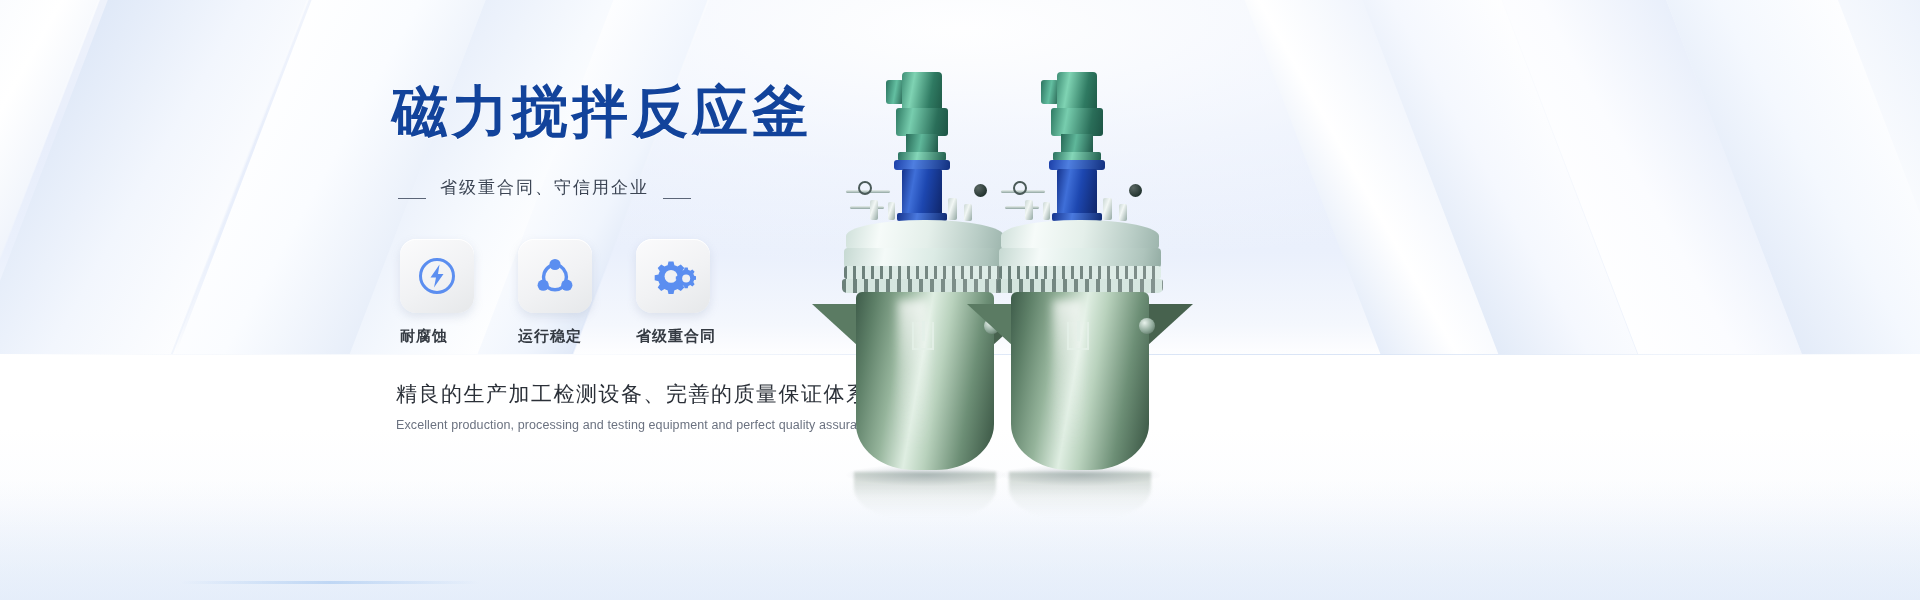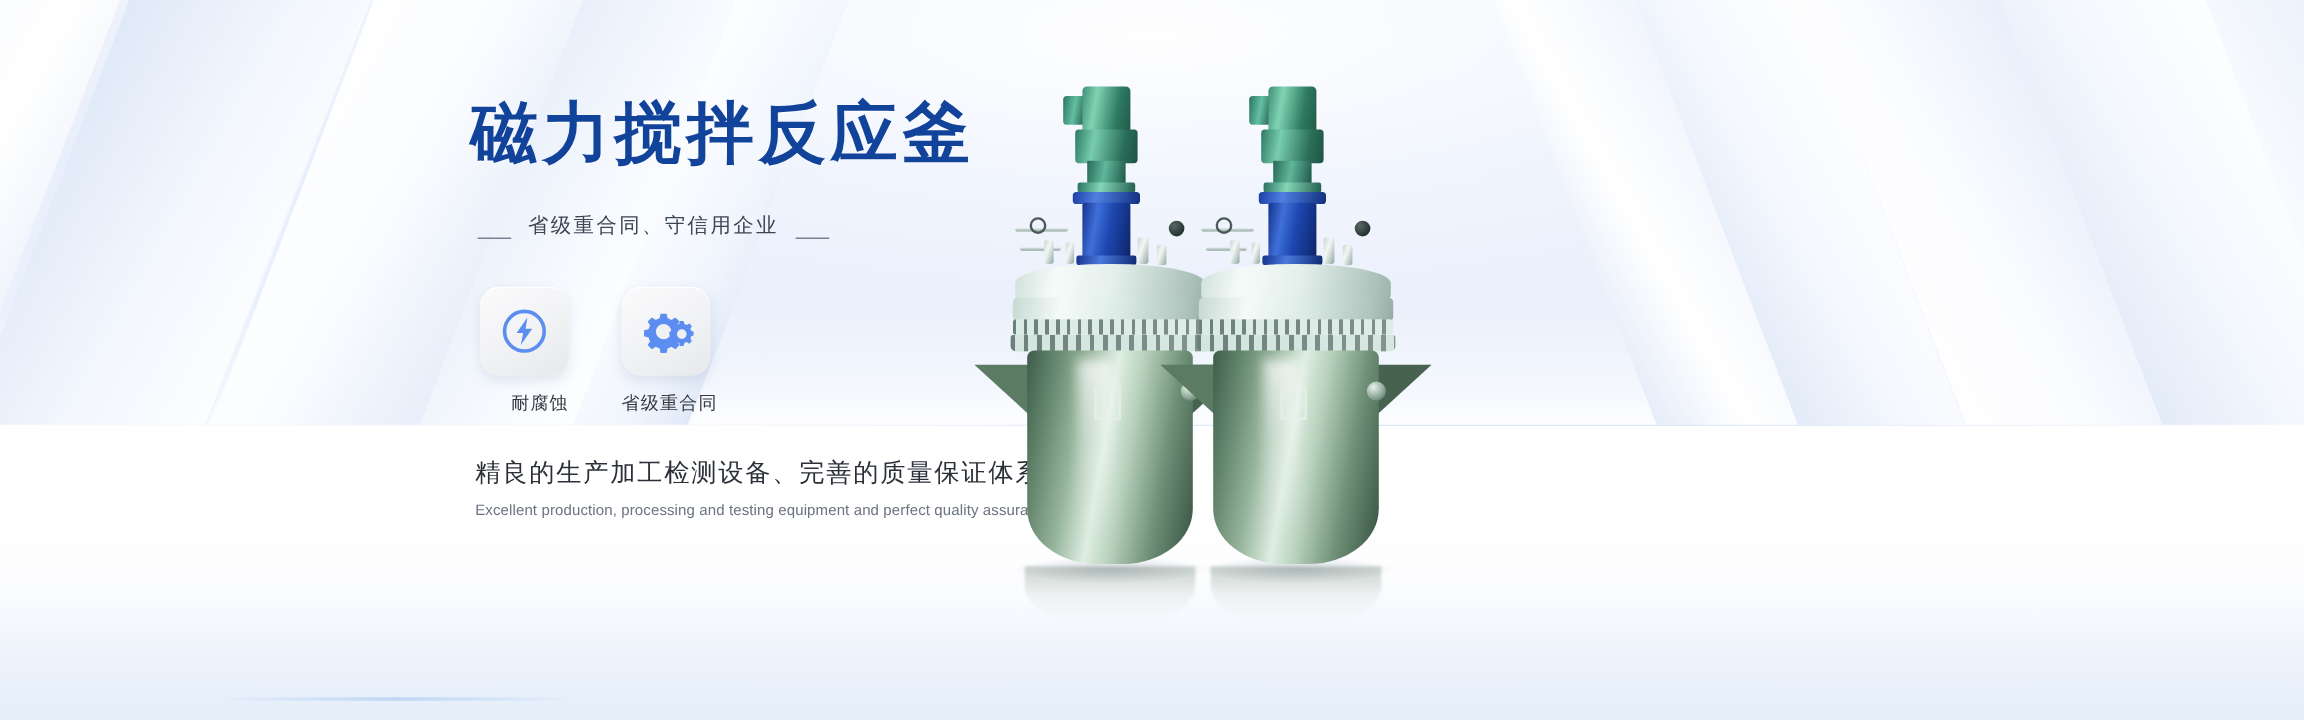--- a/index.html
+++ b/index.html
@@ -117,21 +117,21 @@
     margin-top:36px; margin-left:6px;
   }
   .dash { width:28px; height:1px; background:#5b6577; flex:none; }
   .subtitle {
     font-size:17px; color:#3c4554; letter-spacing:2px; white-space:nowrap;
     font-family:"DejaVu Sans","Liberation Sans",sans-serif;
   }
 
   
   .features { display:flex; gap:44px; margin-top:40px; margin-left:8px; }
-  .feature { width:74px; text-align:right; }
+  .feature { width:74px; text-align:left;font-weight:bold; }
   .icon-card {
     width:74px; height:74px; border-radius:16px;
     background:linear-gradient(150deg,#fbfbfc 0%,#f1f2f4 55%,#e6e8ea 100%);
     box-shadow:0 4px 10px rgba(140,155,180,.22), inset 0 1px 0 rgba(255,255,255,.95);
     display:flex; align-items:center; justify-content:center;
   }
   .icon-card svg { display:block; }
   .feature-label {
     margin-top:14px; font-size:15px; color:#343a42; letter-spacing:1px;
     white-space:nowrap;
@@ -352,20 +352,35 @@
           <span>
             <svg width="44" height="44" viewBox="0 0 44 44">
               <circle cx="22" cy="22" r="16.5" fill="none" stroke="#5b8ef0" stroke-width="3"></circle>
               <path d="M24.5 10.5 L15.5 23.5 L21 23.5 L19 33.5 L28.5 20 L23 20 Z" fill="#5b8ef0"></path>
             </svg>
           </span>
         </div>
         <div class="feature-label">耐腐蚀</div>
       </div>
 
+      <div class="feature">
+        <div class="icon-card">
+          <span>
+            <svg width="44" height="44" viewBox="0 0 44 44">
+              <path d="M11.2 27.5 A13 13 0 0 1 16.8 12.2" fill="none" stroke="#5b8ef0" stroke-width="3.4" stroke-linecap="round"></path>
+              <path d="M27.6 12.4 A13 13 0 0 1 32.7 27.6" fill="none" stroke="#5b8ef0" stroke-width="3.4" stroke-linecap="round"></path>
+              <path d="M14.2 33.2 A13 13 0 0 0 29.8 33.2" fill="none" stroke="#5b8ef0" stroke-width="3.4" stroke-linecap="round"></path>
+              <circle cx="22" cy="10.5" r="5.6" fill="#5b8ef0"></circle>
+              <circle cx="10.2" cy="31.2" r="5.6" fill="#5b8ef0"></circle>
+              <circle cx="33.8" cy="31.2" r="5.6" fill="#5b8ef0"></circle>
+            </svg>
+          </span>
+        </div>
+        <div class="feature-label">运行稳定</div>
+      </div>
 
       <div class="feature">
         <div class="icon-card">
           <span>
             <svg width="46" height="44" viewBox="0 0 46 44">
               <g fill="#5b8ef0">
                 <path d="M18.5 7.5 h5 l.9 3.8 a10.5 10.5 0 0 1 3.1 1.3 l3.3-2.1 3.5 3.5 -2.1 3.3 a10.5 10.5 0 0 1 1.3 3.1 l3.8 .9 v5 l-3.8 .9 a10.5 10.5 0 0 1 -1.3 3.1 l2.1 3.3 -3.5 3.5 -3.3-2.1 a10.5 10.5 0 0 1 -3.1 1.3 l-.9 3.8 h-5 l-.9-3.8 a10.5 10.5 0 0 1 -3.1-1.3 l-3.3 2.1 -3.5-3.5 2.1-3.3 a10.5 10.5 0 0 1 -1.3-3.1 l-3.8-.9 v-5 l3.8-.9 a10.5 10.5 0 0 1 1.3-3.1 l-2.1-3.3 3.5-3.5 3.3 2.1 a10.5 10.5 0 0 1 3.1-1.3 z"></path>
                 <circle cx="21" cy="22.4" r="6.4" fill="#f0f1f3"></circle>
               </g>
               <g fill="#5b8ef0">

